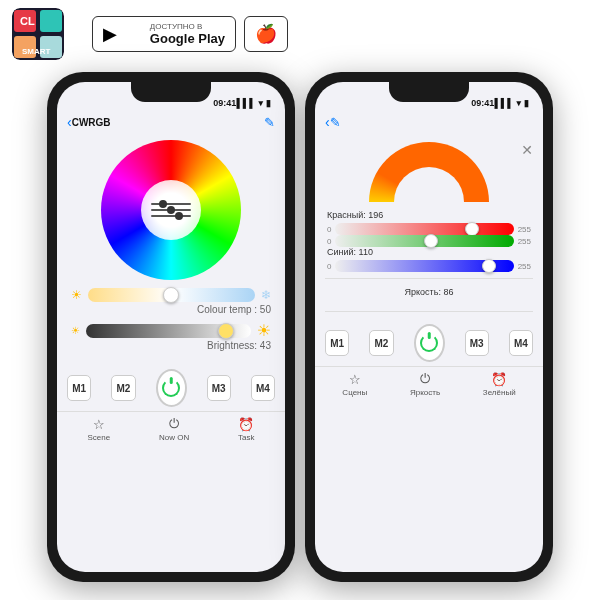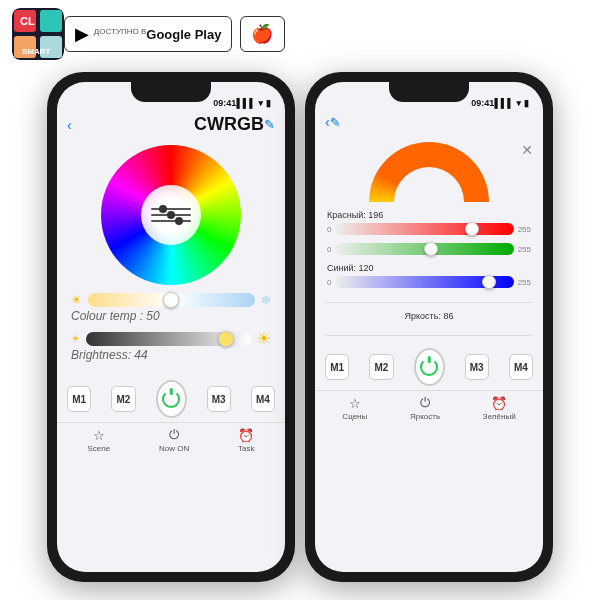--- a/index.html
+++ b/index.html
@@ -9,21 +9,21 @@
       background: #ffffff;
       font-family: -apple-system, BlinkMacSystemFont, 'Helvetica Neue', Arial, sans-serif;
       overflow: hidden;
     }
 
     
     .top-banner {
       display: flex;
       align-items: center;
       padding: 8px 12px;
-      gap: 0;
+      gap: 28px;
       height: 68px;
     }
     .cl-logo {
       width: 52px;
       height: 52px;
       border-radius: 8px;
       overflow: hidden;
       flex-shrink: 0;
     }
     .store-badges {
@@ -34,21 +34,21 @@
     .badge {
       border: 1.5px solid #333;
       border-radius: 6px;
       padding: 4px 10px;
       display: flex;
       align-items: center;
       gap: 5px;
       height: 36px;
     }
     .badge-icon { font-size: 18px; }
-    .badge-text { display: flex; flex-direction: row; }
+    .badge-text { display: flex; flex-direction: column; margin-left: 28px; }
     .badge-top { font-size: 8px; color: #555; }
     .badge-main { font-size: 13px; font-weight: 600; color: #111; }
 
     
     .phones-area {
       display: flex;
       gap: 10px;
       padding: 4px 12px 8px 12px;
       justify-content: center;
     }
@@ -101,21 +101,21 @@
     }
 
     
     .nav-bar {
       display: flex;
       align-items: center;
       padding: 4px 10px;
       position: relative;
     }
     .nav-back { font-size: 14px; color: #007aff; cursor: pointer; }
-    .nav-title { flex: 1; text-align: right; font-size: 18px; font-weight: 600; color: #111; }
+    .nav-title { flex: 1; text-align: left; font-size: 10px; font-weight: 600; color: #111; }
     .nav-edit { font-size: 13px; color: #007aff; }
 
     
     .color-wheel-container {
       display: flex;
       justify-content: center;
       padding: 6px 0 4px;
       position: relative;
     }
     .color-wheel {
@@ -190,25 +190,24 @@
       width: 16px;
       height: 16px;
       background: white;
       border-radius: 50%;
       border: 1.5px solid #ccc;
       box-shadow: 0 1px 3px rgba(0,0,0,0.3);
       position: absolute;
       top: -1px;
     }
     .slider-label {
-      text-align: left;
-      font-size: 12px;
+      text-align: right;
+      font-size: 10px;
       color: #666;
       margin-bottom: 6px;
-      font-style: italic;
     }
     .brightness-row {
       display: flex;
       align-items: center;
       gap: 6px;
     }
     .slider-track-bright {
       flex: 1;
       height: 14px;
       border-radius: 7px;
@@ -331,21 +330,20 @@
       top: 8px;
       font-size: 14px;
       color: #888;
       cursor: pointer;
     }
 
     .rgb-sliders {
       padding: 2px 12px;
     }
     .rgb-row {
-      margin-bottom: 8px;
     }
     .rgb-label {
       font-size: 9px;
       color: #333;
       margin-bottom: 3px;
     }
     .rgb-slider-wrap {
       display: flex;
       align-items: center;
       gap: 4px;
@@ -468,21 +466,21 @@
         </div>
         <div class="slider-label">Colour temp : 50</div>
 
         <div class="brightness-row">
           <span class="sun-icon" style="font-size:10px;">☀</span>
           <div class="slider-track-bright">
             <div class="slider-thumb" style="left: calc(85% - 8px); background: #ffe066;"></div>
           </div>
           <span class="sun-icon" style="font-size:16px;">☀</span>
         </div>
-        <div class="slider-label">Brightness: 44</div>
+        <div class="slider-label">Brightness: 43</div>
       </div>
 
       <div class="bottom-buttons">
         <div class="btn-m">
             <span>M1</span>
           </div>
         <div class="btn-m">
             <span>M2</span>
           </div>
         <div class="btn-power">
@@ -555,21 +553,21 @@
           <div class="rgb-slider-wrap">
             <span>0</span>
             <div class="rgb-track track-green">
               <div class="rgb-thumb" style="left: calc(137/255 * 100% - 7px);"></div>
             </div>
             <span>255</span>
           </div>
         </div>
 
         <div class="rgb-row">
-          <div class="rgb-label">Синий: 120</div>
+          <div class="rgb-label">Синий: 110</div>
           <div class="rgb-slider-wrap">
             <span>0</span>
             <div class="rgb-track track-blue">
               <div class="rgb-thumb" style="left: calc(220/255 * 100% - 7px);"></div>
             </div>
             <span>255</span>
           </div>
         </div>
       </div>
 

